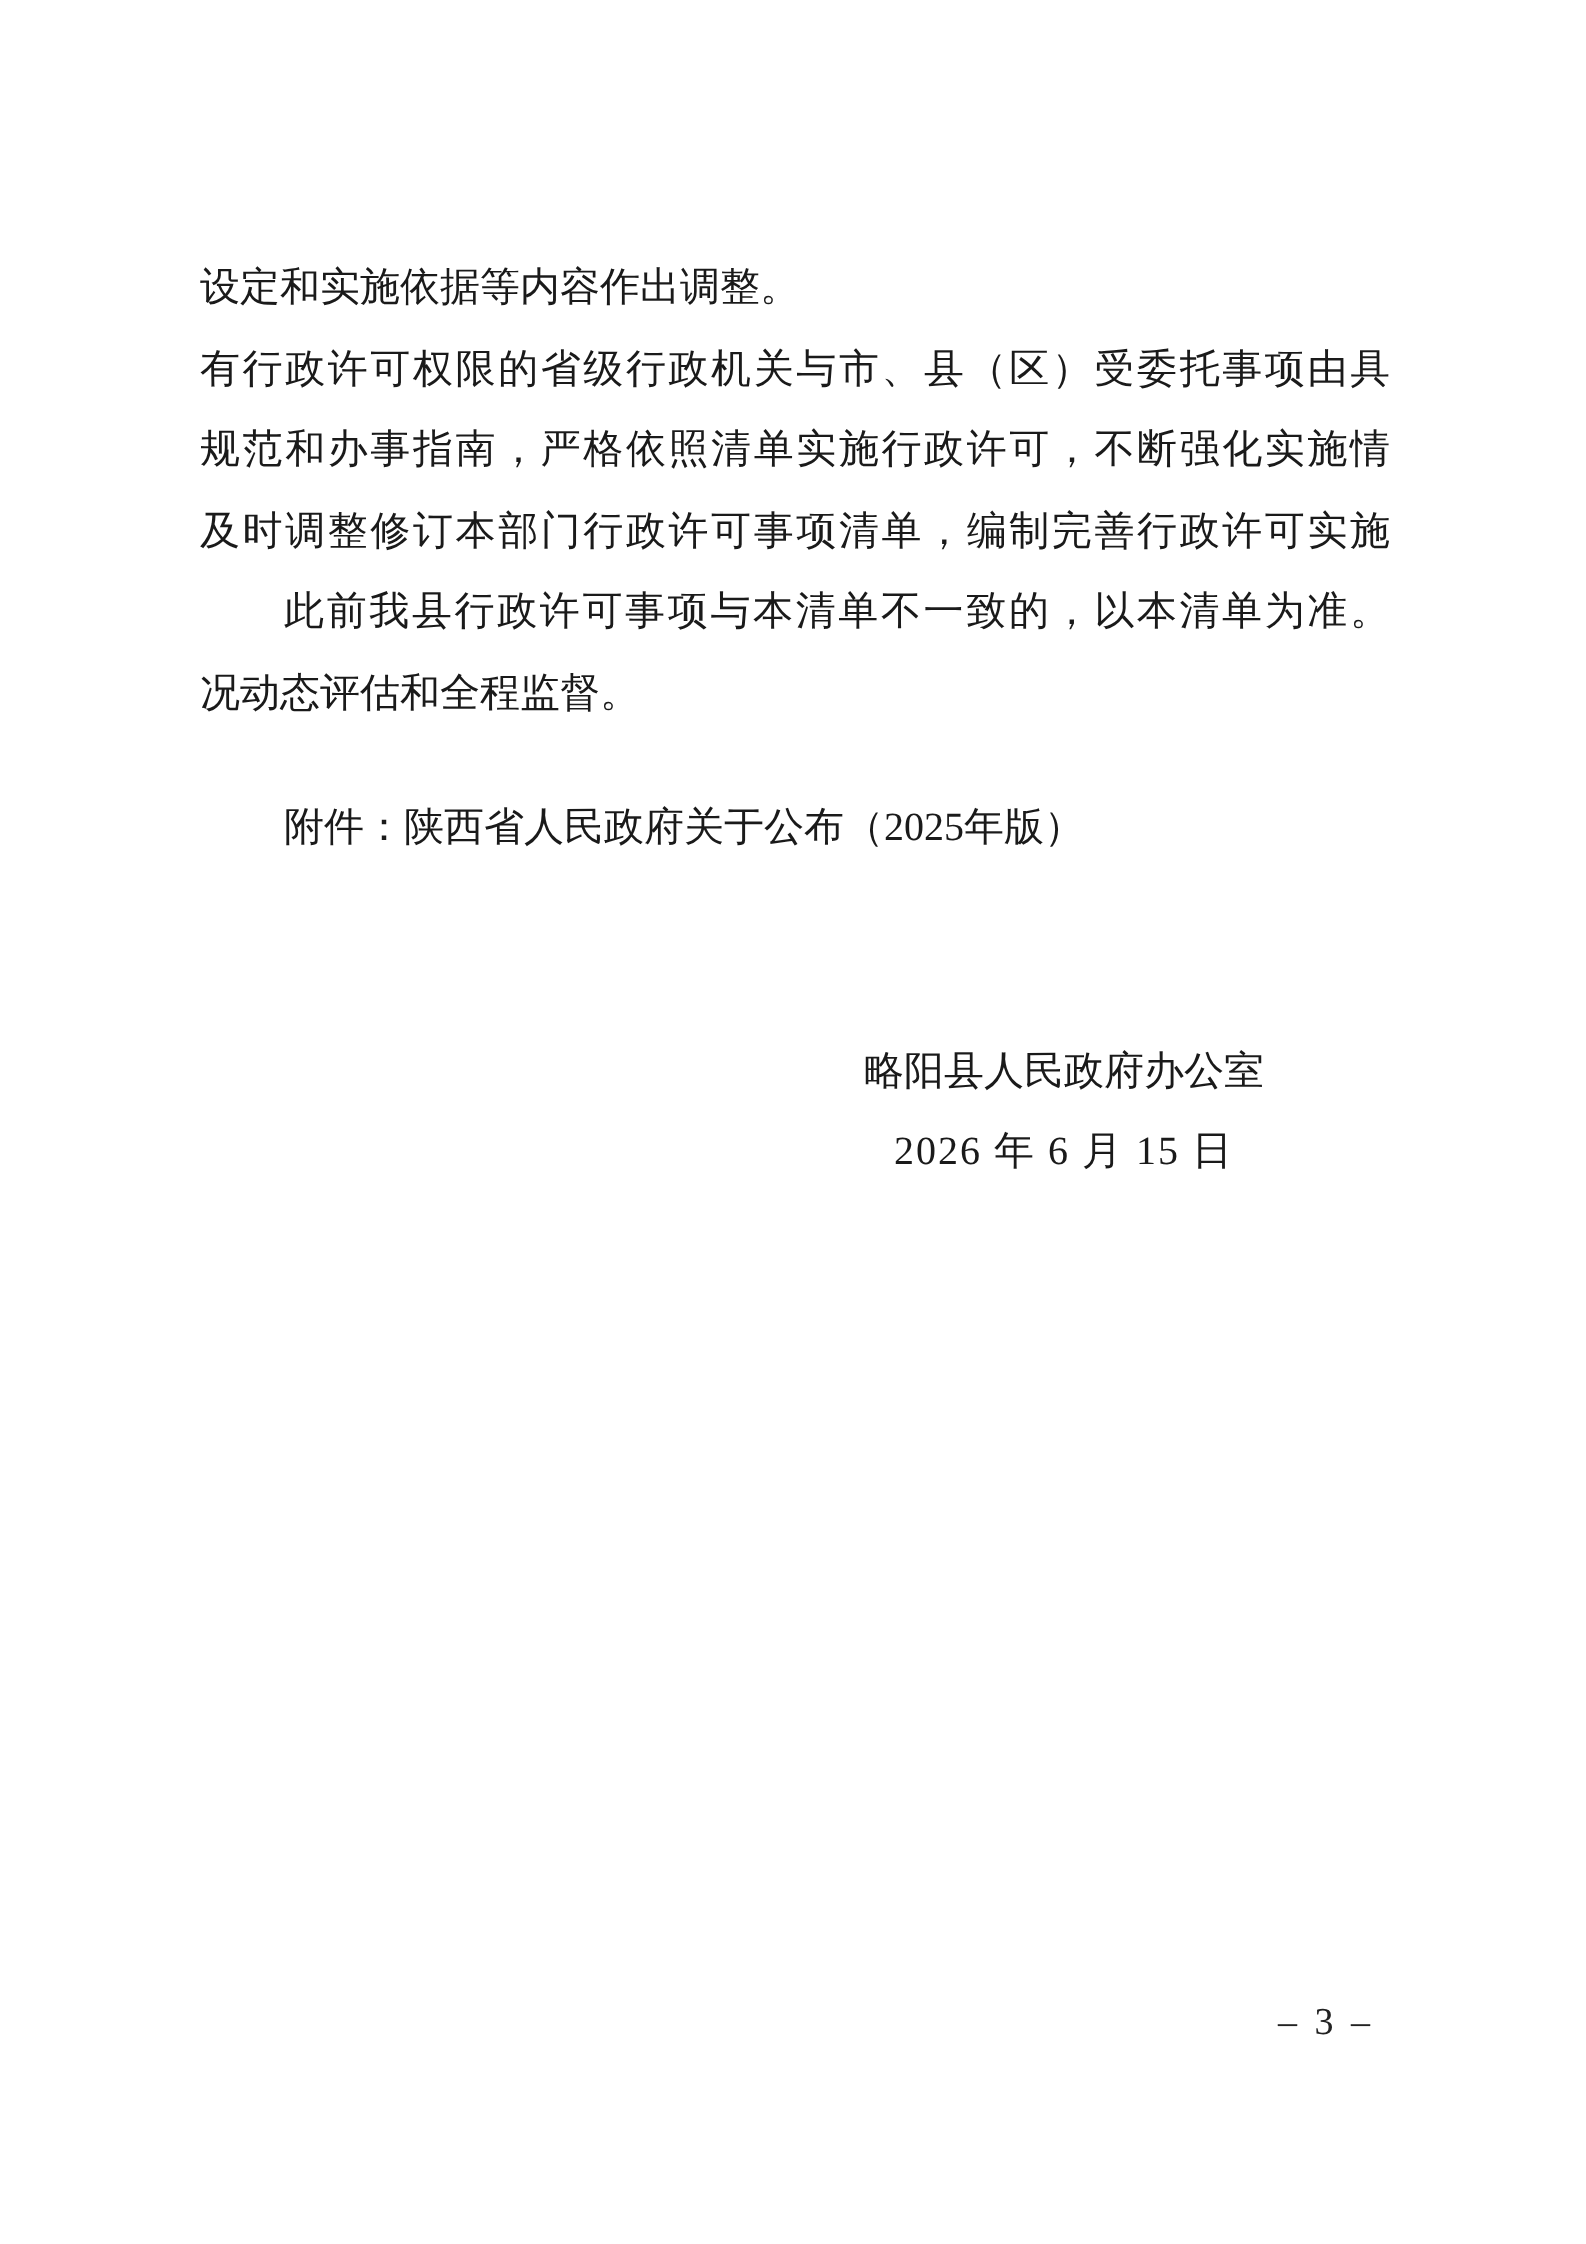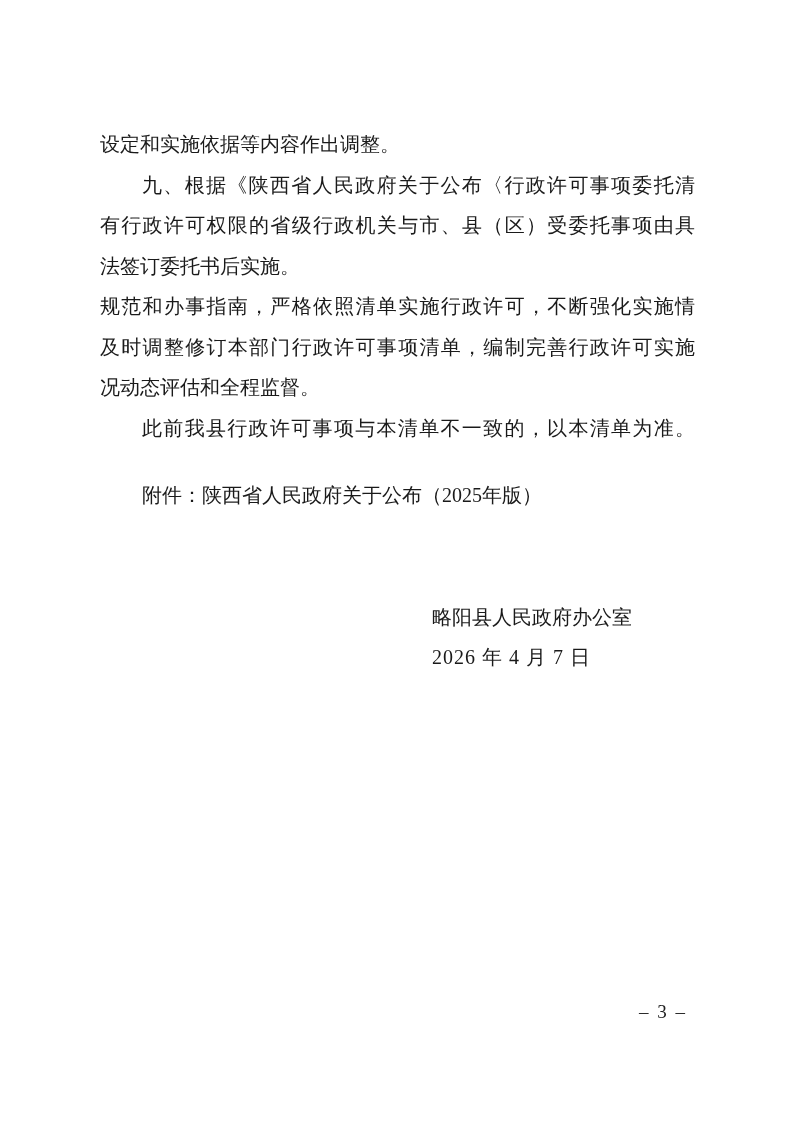--- a/index.html
+++ b/index.html
@@ -29,21 +29,21 @@
     text-align-last: left;
     text-justify: inter-character;
     white-space: nowrap;
   }
   .line.full { text-align-last: justify; white-space: normal; }
   .line.indent { text-indent: 42px; }
   .line.spacer { height: 27px; }
   .signature {
     margin: 81px 161px 0 auto;
     width: max-content;
-    text-align: left;
+    text-align: center;
     font-size: 20px;
   }
   .sig-office, .sig-date {
     line-height: 40.5px;
     height: 40.5px;
     white-space: nowrap;
   }
   .sig-date { letter-spacing: 1px; }
   .footer {
     position: absolute;
@@ -57,41 +57,39 @@
 </style>
 </head>
 <body>
 
 <div class="page">
 
   <main class="body-text">
 
       <div class="line end">设定和实施依据等内容作出调整。</div>
 
-      <div class="line indent full">九、根据《陕西省人民政府关于公布〈行政许可事项委托清</div>
 
 
       <div class="line full">有行政许可权限的省级行政机关与市、县（区）受委托事项由具</div>
 
-      <div class="line end">法签订委托书后实施。</div>
 
 
       <div class="line full">规范和办事指南，严格依照清单实施行政许可，不断强化实施情</div>
 
       <div class="line full">及时调整修订本部门行政许可事项清单，编制完善行政许可实施</div>
 
+      <div class="line indent full">此前我县行政许可事项与本清单不一致的，以本清单为准。</div>
+
       <div class="line end">况动态评估和全程监督。</div>
-
-      <div class="line indent full">此前我县行政许可事项与本清单不一致的，以本清单为准。</div>
 
       <div class="line spacer"></div>
 
       <div class="line indent end">附件：陕西省人民政府关于公布（2025年版）</div>
     </main>
 
   <div class="signature">
     <div class="sig-office">略阳县人民政府办公室</div>
-    <div class="sig-date">2026 年 4 月 7 日</div>
+    <div class="sig-date">2026 年 6 月 15 日</div>
   </div>
 
   <div class="footer">– 3 –</div>
 
 </div>
 
 </body></html>

